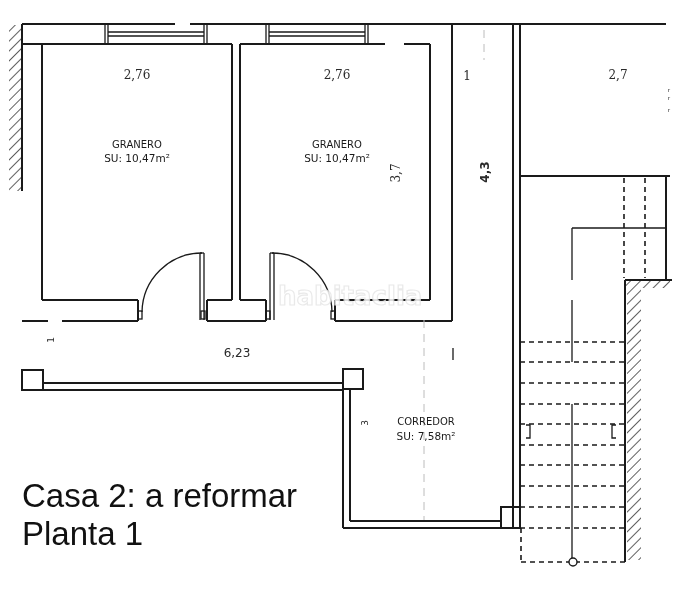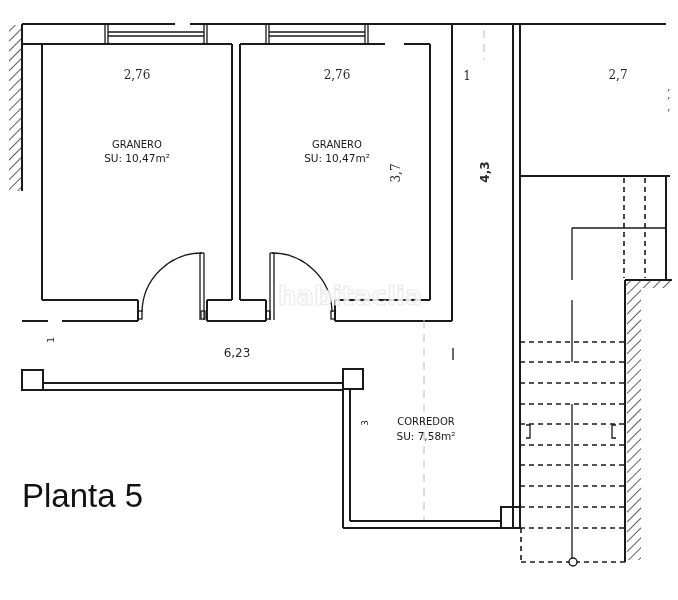--- a/index.html
+++ b/index.html
@@ -174,14 +174,15 @@
   <text x="467" y="80" class="dim-serif">1</text>
   <text x="618" y="79" class="dim-serif">2,7</text>
   <text x="0" y="0" class="dim-serif" transform="translate(400,173) rotate(-90)">3,7</text>
   <text x="0" y="0" class="dim" font-weight="bold" transform="translate(489,172) rotate(-90)">4,3</text>
   <text x="237" y="357" class="dim">6,23</text>
   <text x="0" y="0" class="small-dim" transform="translate(368,423) rotate(-90)">3</text>
   <text x="0" y="0" class="small-dim" transform="translate(54,340) rotate(-90)">1</text>
 </svg>
 
 <div class="caption">
-  <div>Planta 5</div>
+  <div>Casa 2: a reformar</div>
+  <div>Planta 1</div>
 </div>
 
 </body></html>

